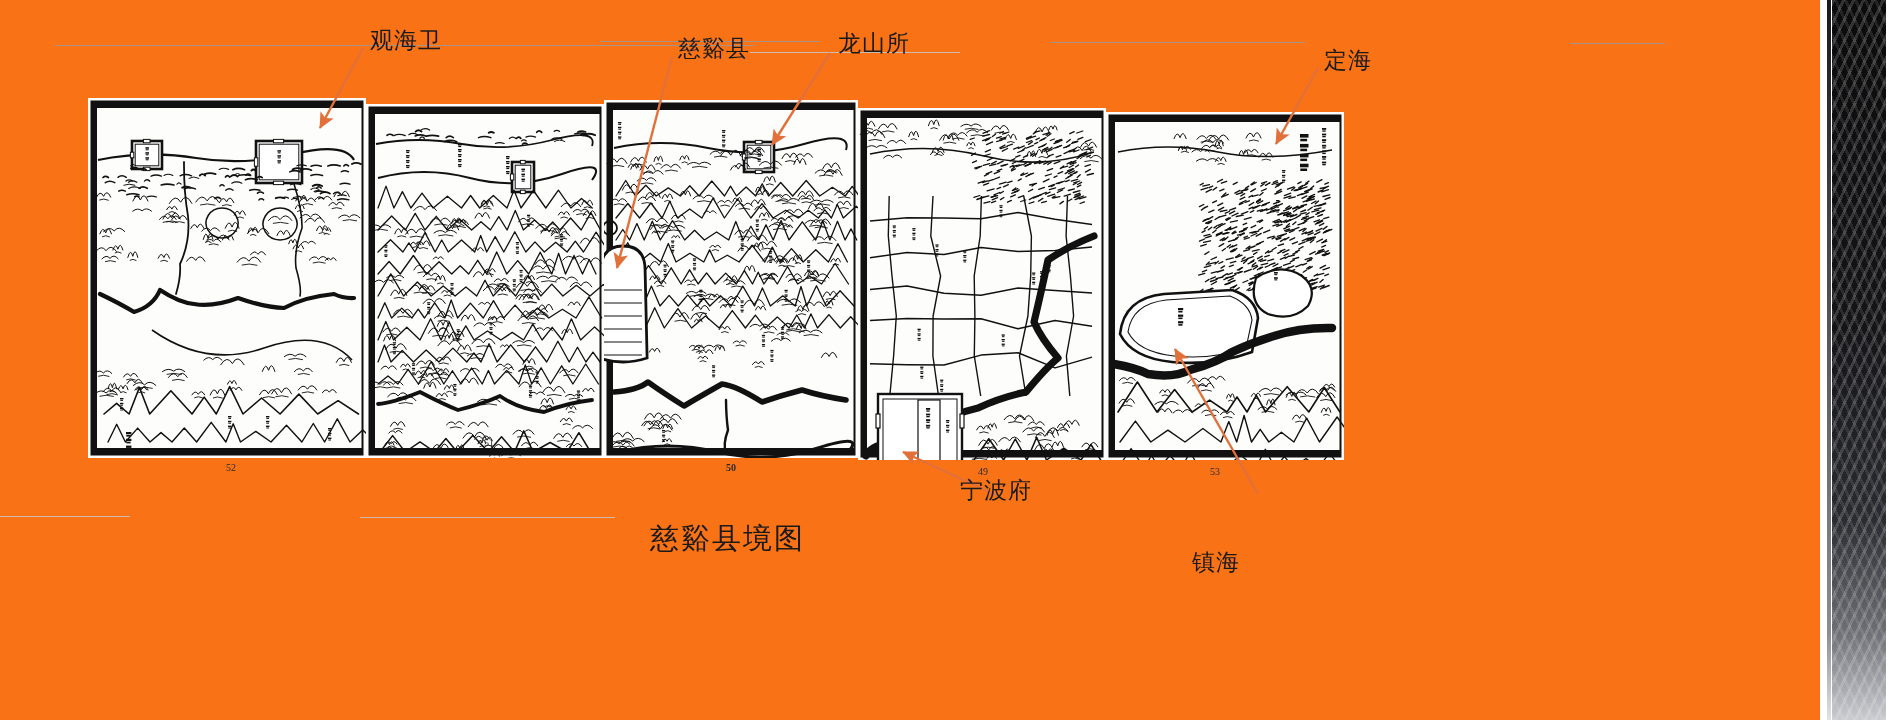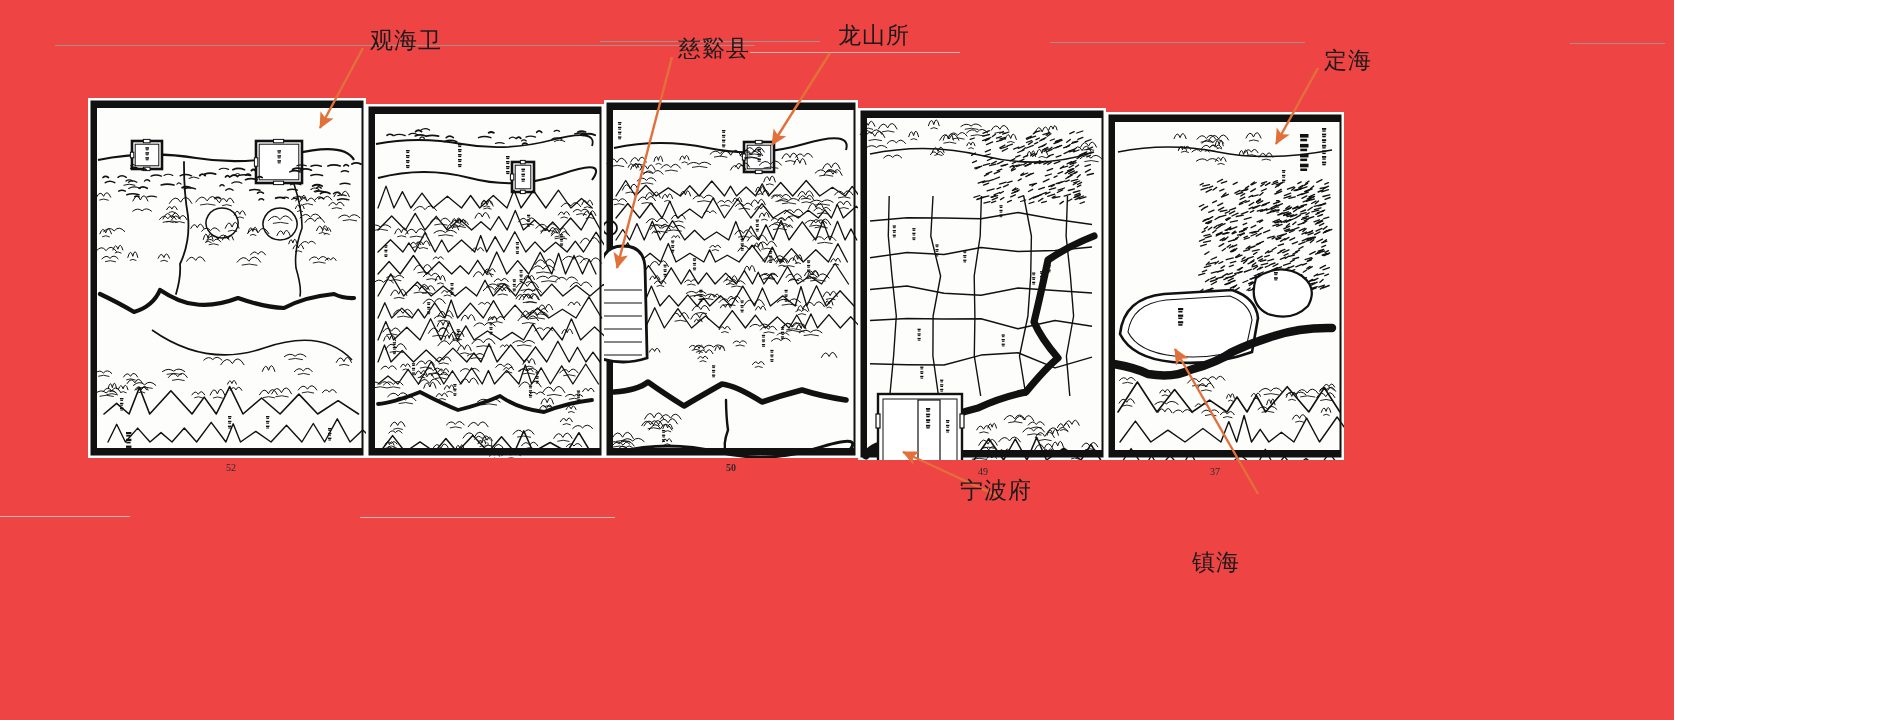--- a/index.html
+++ b/index.html
@@ -4,21 +4,21 @@
 <title>慈谿县境图</title>
 <style>
   html,body{margin:0;padding:0;}
   body{
     width:1890px;height:720px;
     background:#ffffff;
     font-family:"Liberation Serif","DejaVu Serif",serif;
     overflow:hidden;
     position:relative;
   }
-  #stage{position:absolute;left:0;top:0;width:1674px;height:720px;overflow:hidden;background:#ef4444;}
+  #stage{position:absolute;left:0;top:0;width:1886px;height:720px;overflow:hidden;background:#f97316;}
 
   
   .guide{position:absolute;height:0;border-top:1px solid #9a9a9a;opacity:.85;}
   .guide.fade{border-top:1px solid #c9c9c9;}
 
   
   .anno-label{
     position:absolute;
     font-family:"Liberation Serif","DejaVu Serif",serif;
     font-size:23px;color:#1a1a1a;white-space:nowrap;letter-spacing:1px;
@@ -2109,29 +2109,30 @@
         <line x1="830" y1="53" x2="772" y2="145" stroke="#e2703a" stroke-width="2.4" marker-end="url(#ah)"></line>
         <line x1="1318" y1="68" x2="1276" y2="144" stroke="#e2703a" stroke-width="2.4" marker-end="url(#ah)"></line>
         <line x1="1000" y1="497" x2="903" y2="452" stroke="#e2703a" stroke-width="2.4" marker-end="url(#ah)"></line>
         <line x1="1258" y1="494" x2="1175" y2="349" stroke="#e2703a" stroke-width="2.4" marker-end="url(#ah)"></line>
       </g>
   </svg>
 
   <div id="anno-labels">
       <div class="anno-label" style="left: 370px; top: 25px;">观海卫</div>
       <div class="anno-label" style="left: 678px; top: 33px; text-align: center;">慈谿县</div>
-      <div class="anno-label" style="left: 838px; top: 20px;">龙山所</div>
+      <div class="anno-label" style="left: 838px; top: 28px;">龙山所</div>
       <div class="anno-label" style="left: 1324px; top: 45px;">定海</div>
       <div class="anno-label" style="left: 960px; top: 475px;">宁波府</div>
       <div class="anno-label" style="left: 1192px; top: 501px; margin-top: 46px;">镇海</div>
     </div>
 
+  <div class="caption" id="caption" style="left:650px;top:519px;">慈谿县境图</div>
 
   <div id="strip-gap" style="left: 1820px; width: 12px;"></div>
   <div id="strip-edge" style="left: 1827px; width: 4px;"></div>
   <div id="dark-strip" style="left: 1832px; width: 58px;"></div>
 
 <div class="panel-num" style="left: 226px; top: 462px;">52</div>
     <div class="panel-num" style="left: 484px; top: 437px;">51</div>
     <div class="panel-num" style="left: 726px; top: 462px; font-weight: bold;">50</div>
     <div class="panel-num" style="left: 978px; top: 466px;">49</div>
-    <div class="panel-num" style="left: 1210px; top: 466px;">37</div>
+    <div class="panel-num" style="left: 1210px; top: 466px;">53</div>
   </div>
 
 </body></html>

